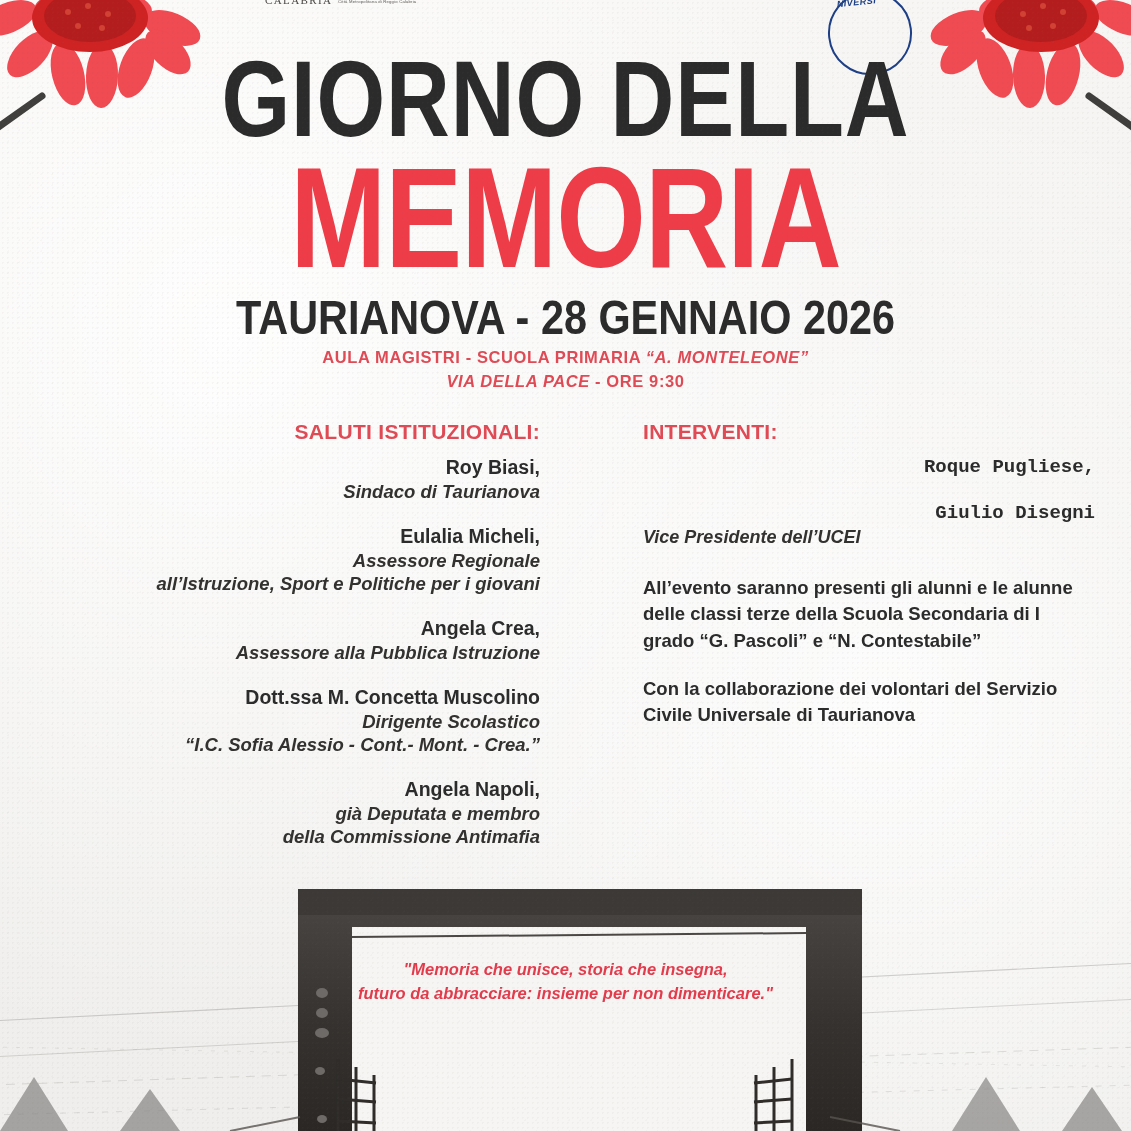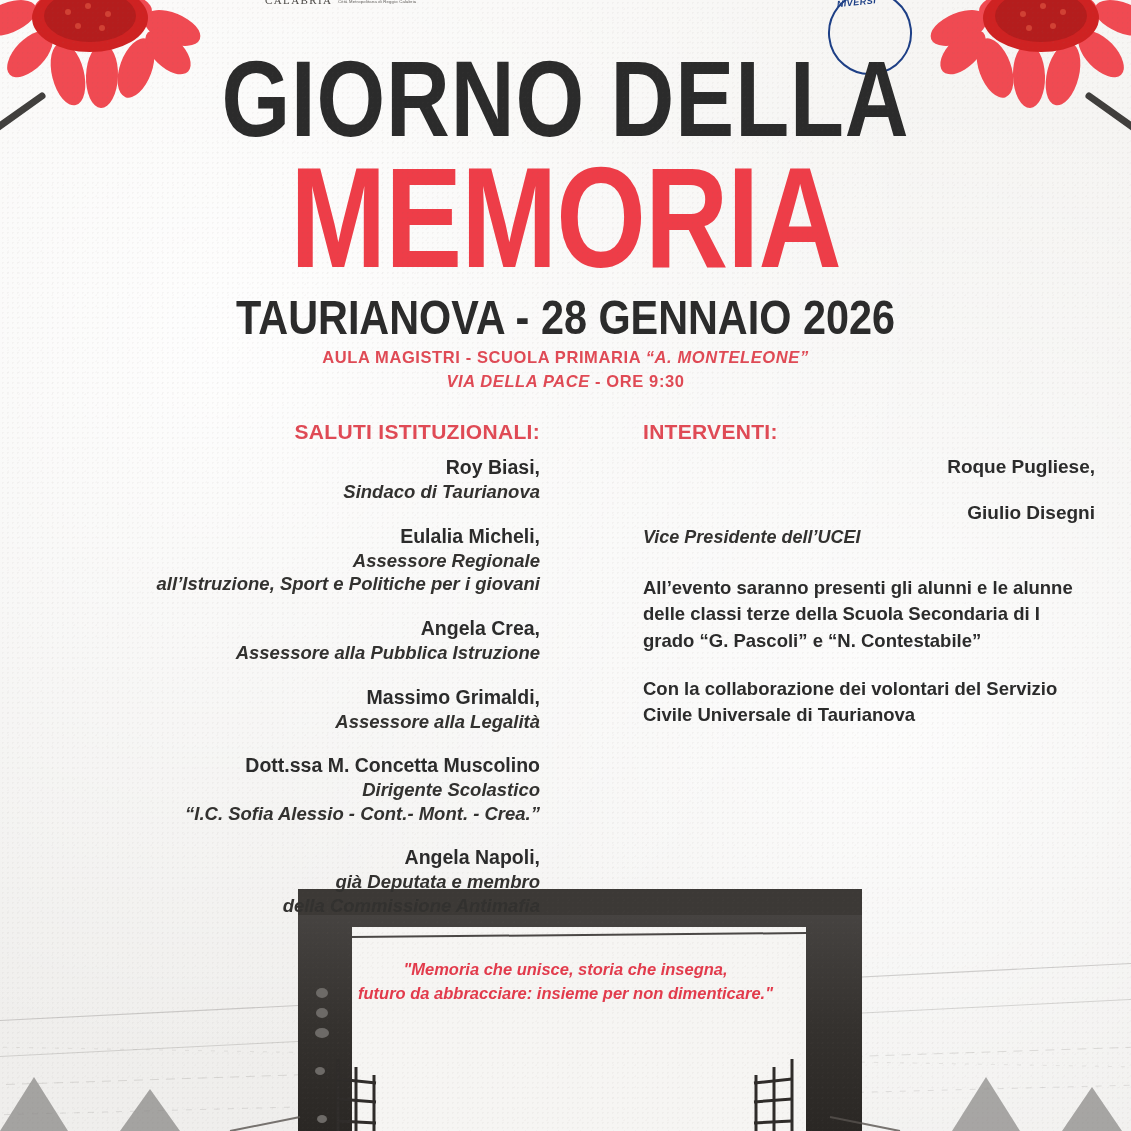--- a/index.html
+++ b/index.html
@@ -98,21 +98,21 @@
     text-align:left; color:#2b2b2b;margin-left:36px;
   }
   .sec-title {
     color:#e04a55; font-weight:bold; font-size:21px;
     letter-spacing:.3px; margin-bottom:11px;
   }
   .entry { margin-bottom:20px; }
   .entry .nm   { font-weight:bold; font-size:19.5px; line-height:1.28;text-align:right; }
   .entry .role { font-style:italic; font-weight:bold; font-size:18.5px; line-height:1.28; color:#32312f; }
 
-  .col-right .entry .nm   { font-size:19px; }
+  .col-right .entry .nm   { font-size:19px;font-family:Liberation Mono, monospace; }
   .col-right .entry .role { font-size:18px; }
   .col-right .entry { margin-bottom:22px; }
 
   .para {
     font-size:18.5px; line-height:1.43; font-weight:600;
     margin-bottom:22px; color:#2b2b2b;
   }
   .para b { font-weight:bold; }
 
   
@@ -275,24 +275,20 @@
     <div class="entry">
       <div class="nm">Eulalia Micheli,</div>
       <div class="role" style="white-space:pre-line">Assessore Regionale
 all’Istruzione, Sport e Politiche per i giovani</div>
     </div>
     <div class="entry">
       <div class="nm">Angela Crea,</div>
       <div class="role">Assessore alla Pubblica Istruzione</div>
     </div>
     <div class="entry">
-      <div class="nm">Massimo Grimaldi,</div>
-      <div class="role">Assessore alla Legalità</div>
-    </div>
-    <div class="entry">
       <div class="nm">Dott.ssa M. Concetta Muscolino</div>
       <div class="role" style="white-space:pre-line">Dirigente Scolastico
 “I.C. Sofia Alessio - Cont.- Mont. - Crea.”</div>
     </div>
     <div class="entry" style="margin-top:10px">
       <div class="nm">Angela Napoli,</div>
       <div class="role" style="white-space:pre-line">già Deputata e membro
 della Commissione Antimafia</div>
     </div>
   </div>

